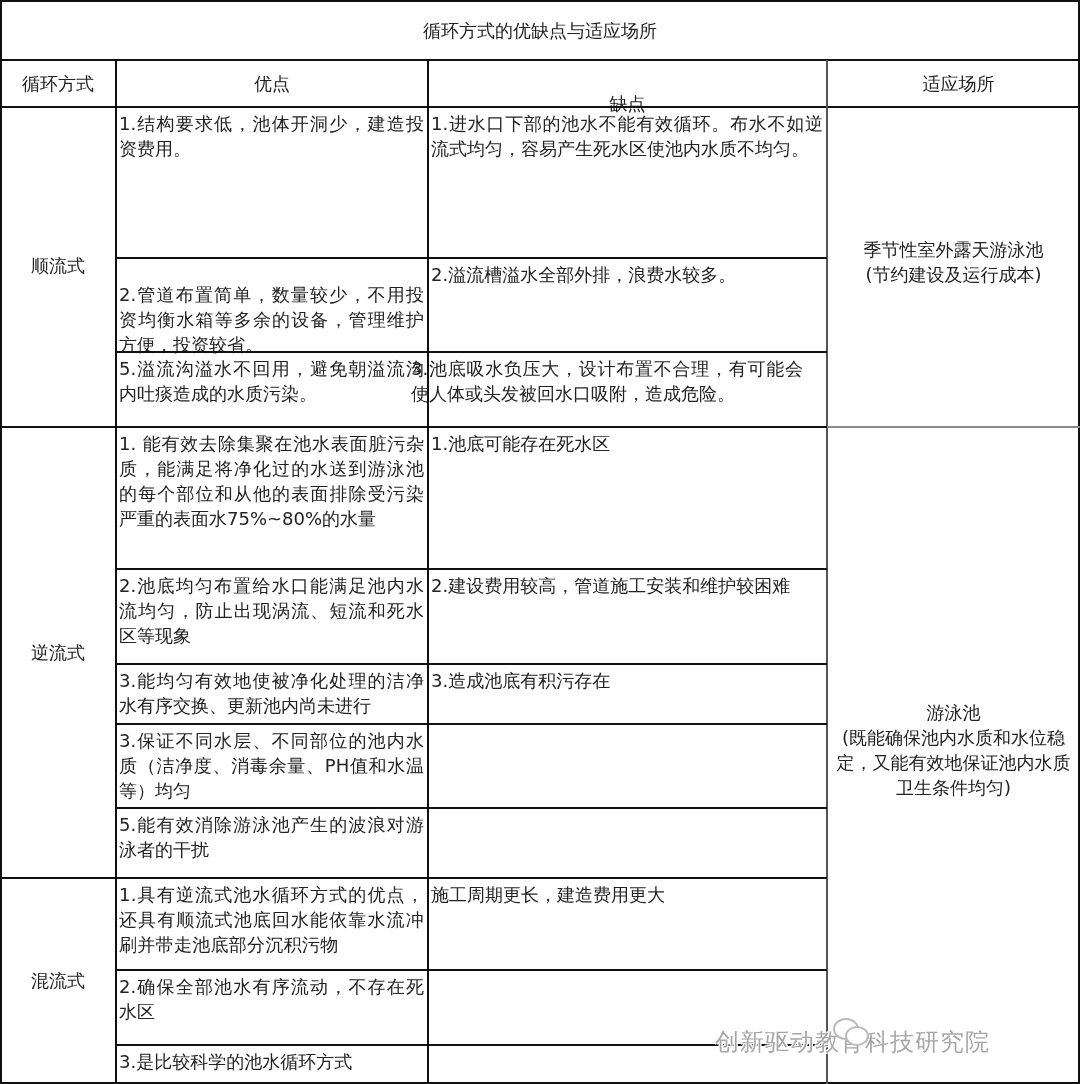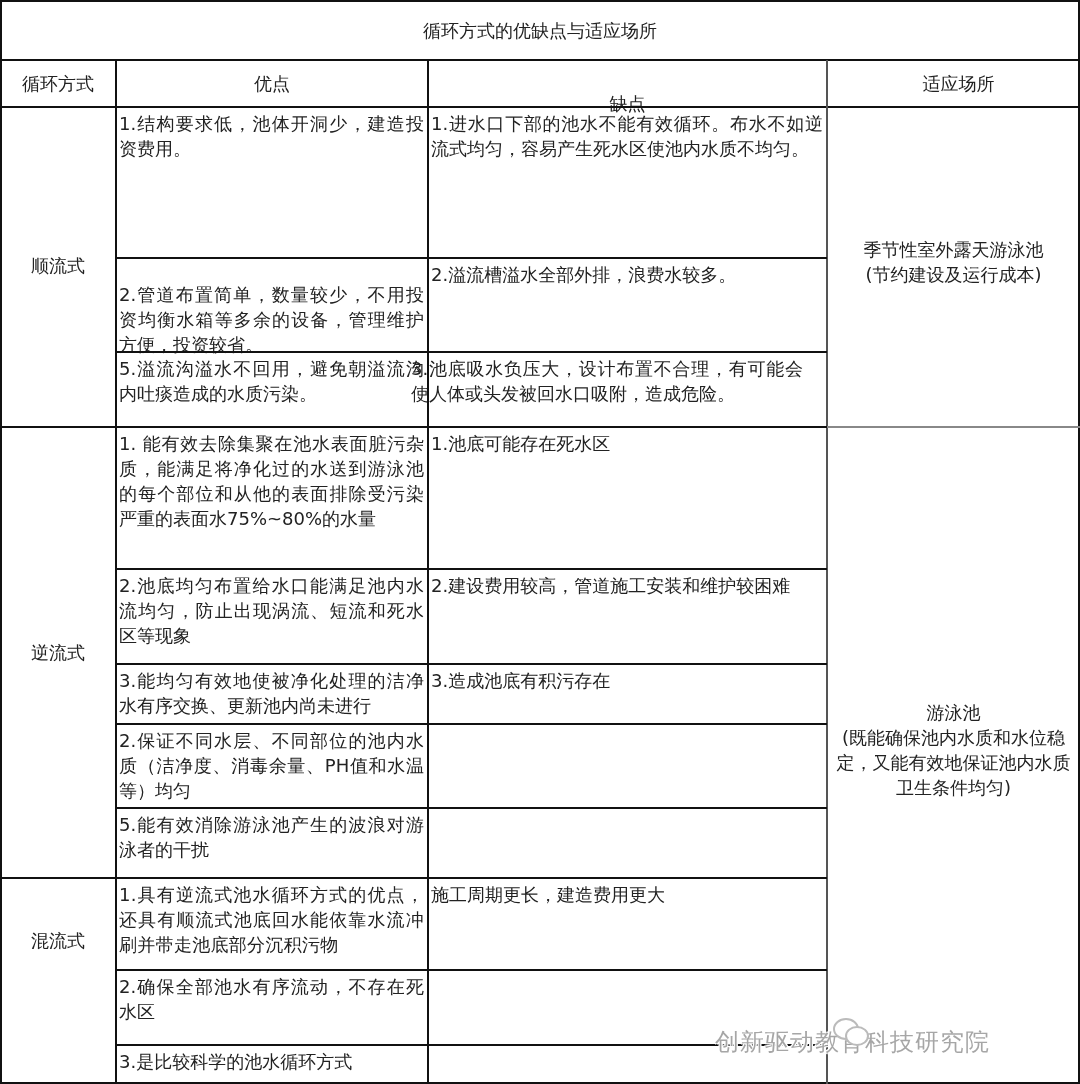--- a/index.html
+++ b/index.html
@@ -40,29 +40,29 @@
   <div class="cell center" style="left:827px;top:107px;width:253px;height:320px;white-space:pre-line;padding-bottom:10px;">季节性室外露天游泳池
 (节约建设及运行成本)</div>
 
   <div class="cell center" style="left:0;top:427px;width:116px;height:451px;">逆流式</div>
   <div class="cell txt" style="left:116px;top:427px;width:312px;height:142px;">1. 能有效去除集聚在池水表面脏污杂质，能满足将净化过的水送到游泳池的每个部位和从他的表面排除受污染严重的表面水75%~80%的水量</div>
   <div class="cell txt" style="left:428px;top:427px;width:399px;height:142px;">1.池底可能存在死水区</div>
   <div class="cell txt" style="left:116px;top:569px;width:312px;height:95px;">2.池底均匀布置给水口能满足池内水流均匀，防止出现涡流、短流和死水区等现象</div>
   <div class="cell txt" style="left:428px;top:569px;width:399px;height:95px;">2.建设费用较高，管道施工安装和维护较困难</div>
   <div class="cell txt" style="left:116px;top:664px;width:312px;height:60px;">3.能均匀有效地使被净化处理的洁净水有序交换、更新池内尚未进行</div>
   <div class="cell txt" style="left:428px;top:664px;width:399px;height:60px;">3.造成池底有积污存在</div>
-  <div class="cell txt" style="left:116px;top:724px;width:312px;height:84px;">2.保证不同水层、不同部位的池内水质（洁净度、消毒余量、PH值和水温等）均匀</div>
+  <div class="cell txt" style="left:116px;top:724px;width:312px;height:84px;">3.保证不同水层、不同部位的池内水质（洁净度、消毒余量、PH值和水温等）均匀</div>
   <div class="cell txt" style="left:428px;top:724px;width:399px;height:84px;"></div>
   <div class="cell txt" style="left:116px;top:808px;width:312px;height:70px;">5.能有效消除游泳池产生的波浪对游泳者的干扰</div>
   <div class="cell txt" style="left:428px;top:808px;width:399px;height:70px;"></div>
 
   <div class="cell center" style="left:827px;top:427px;width:253px;height:656px;white-space:pre-line;padding:0 4px 10px 4px;">游泳池
 (既能确保池内水质和水位稳定，又能有效地保证池内水质卫生条件均匀)</div>
 
-  <div class="cell center" style="left:0;top:838px;width:116px;height:205px;">混流式</div>
+  <div class="cell center" style="left:0;top:878px;width:116px;height:205px;">混流式</div>
   <div class="cell txt" style="left:116px;top:878px;width:312px;height:92px;letter-spacing:0.3px;">1.具有逆流式池水循环方式的优点，还具有顺流式池底回水能依靠水流冲刷并带走池底部分沉积污物</div>
   <div class="cell txt" style="left:428px;top:878px;width:399px;height:92px;">施工周期更长，建造费用更大</div>
   <div class="cell txt" style="left:116px;top:970px;width:312px;height:75px;">2.确保全部池水有序流动，不存在死水区</div>
   <div class="cell txt" style="left:428px;top:970px;width:399px;height:75px;"></div>
   <div class="cell txt" style="left:116px;top:1045px;width:312px;height:38px;">3.是比较科学的池水循环方式</div>
   <div class="cell txt" style="left:428px;top:1045px;width:399px;height:38px;"></div>
 
   <div class="line-h" style="left:0;top:0;width:1080px;"></div>
   <div class="line-h" style="left:0;top:1082px;width:1080px;"></div>
   <div class="line-v" style="left:0;top:0;height:1084px;"></div>

